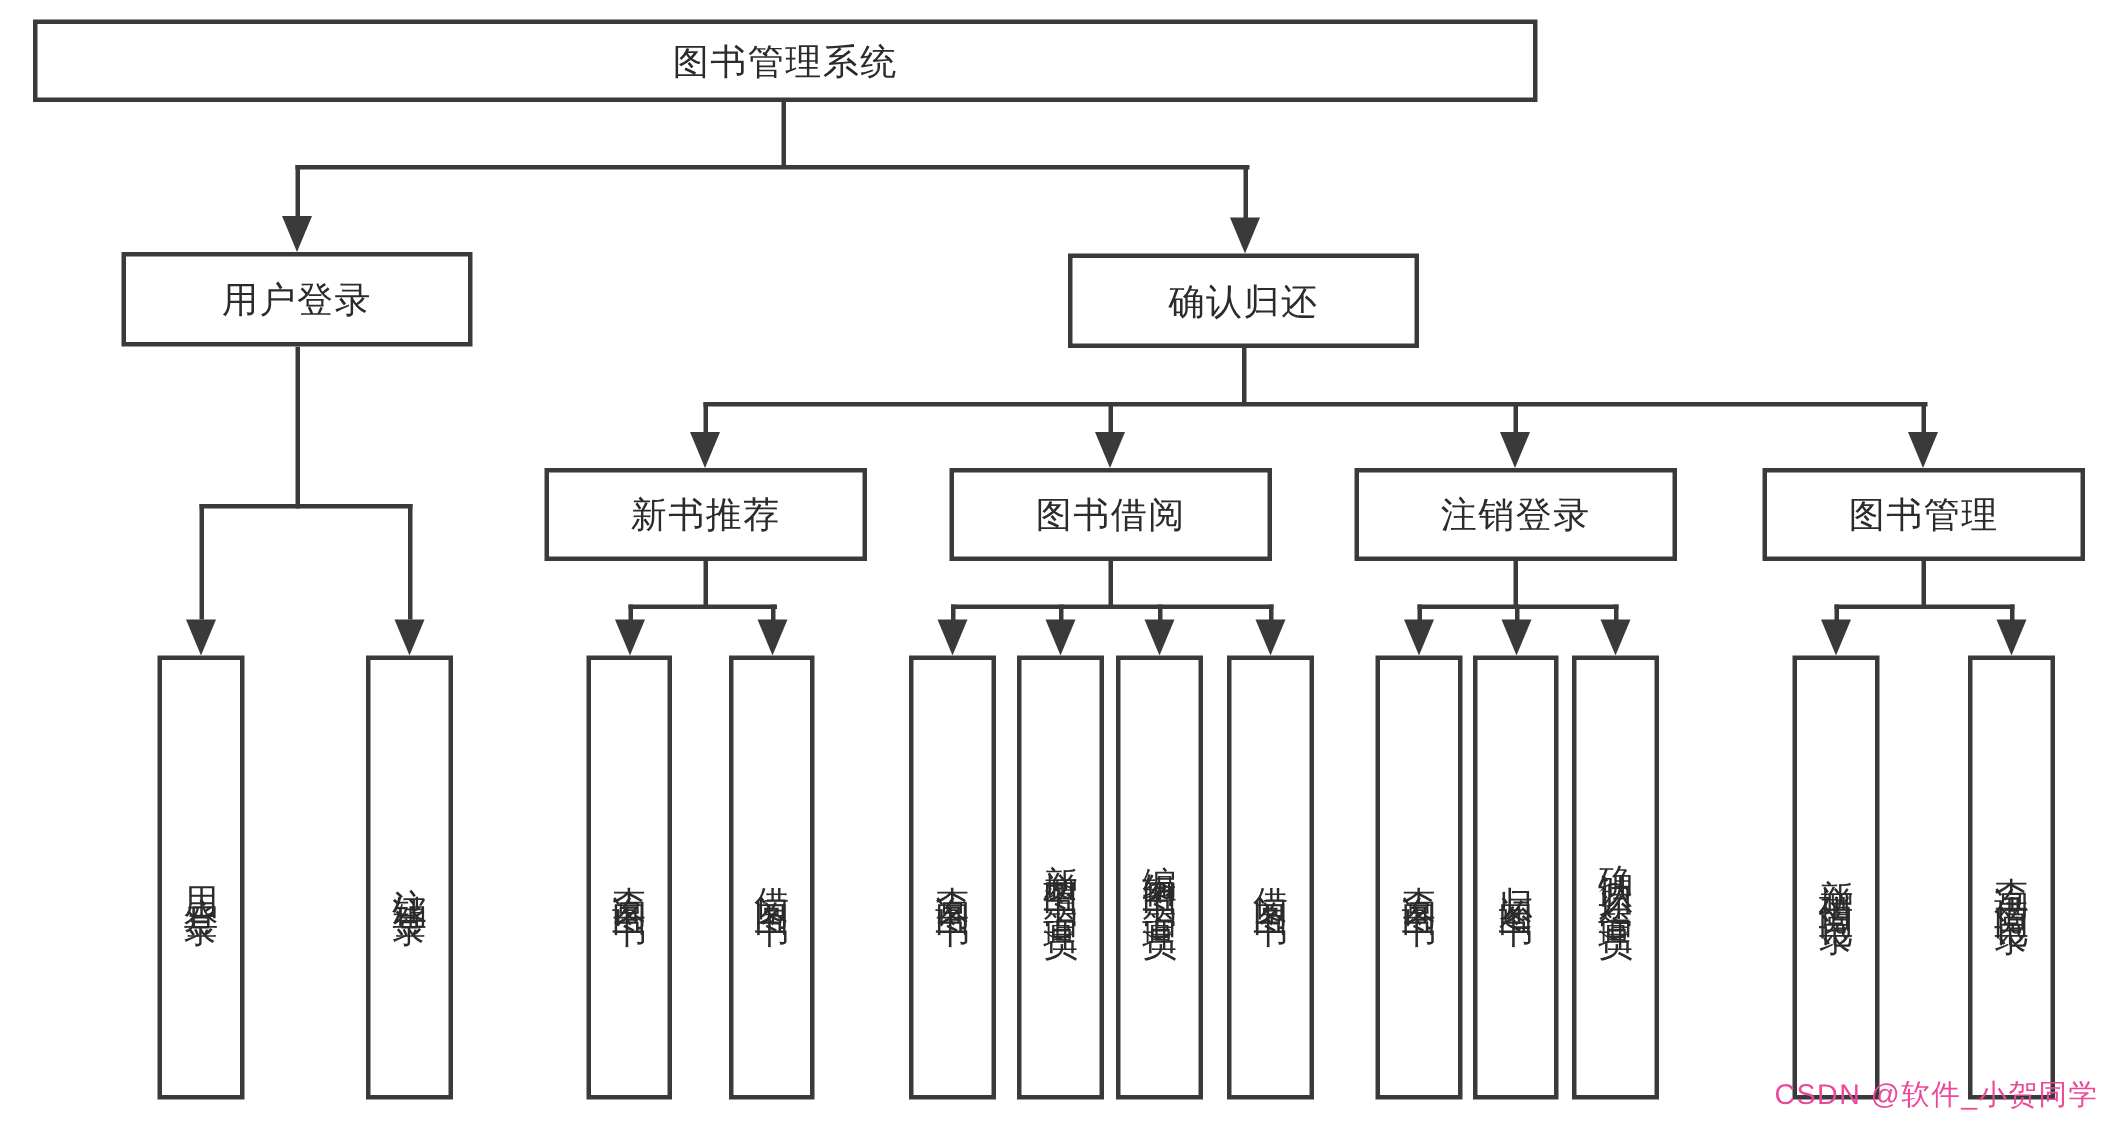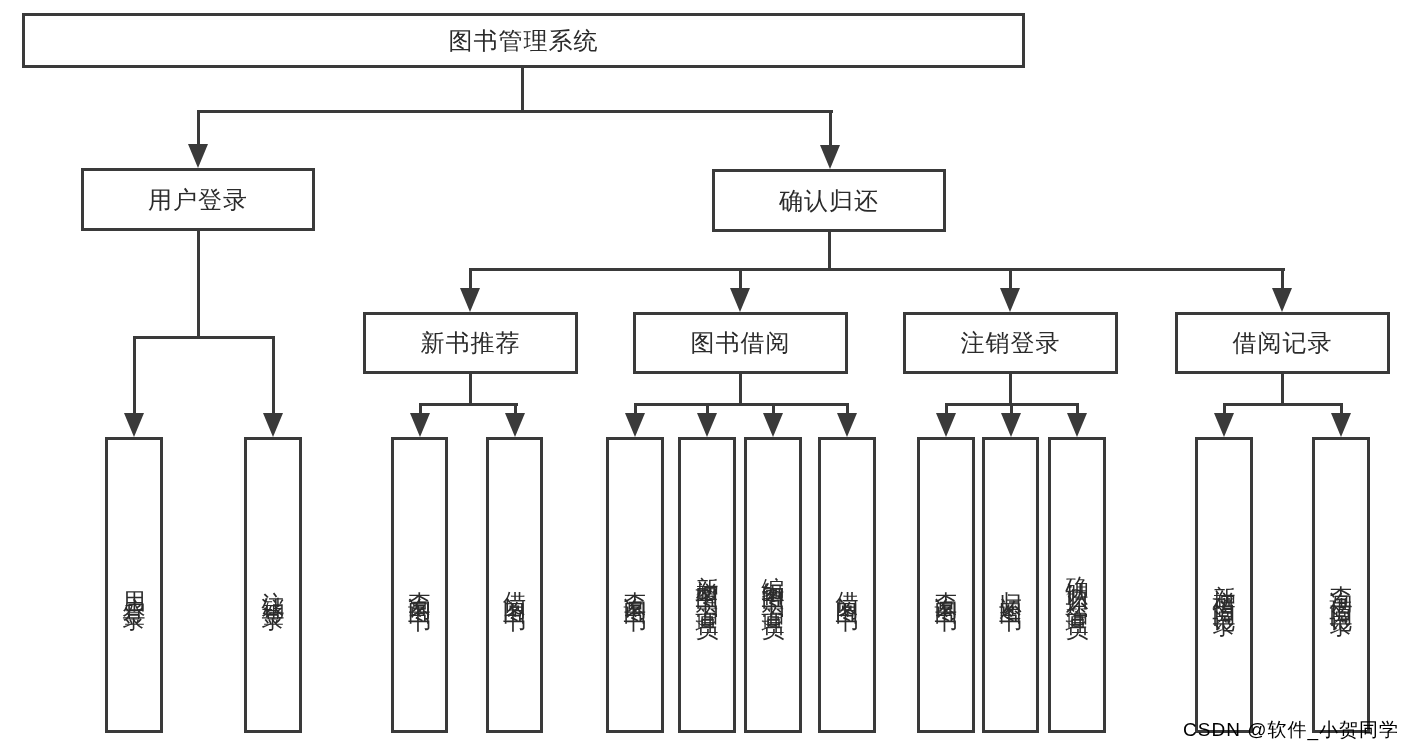--- a/index.html
+++ b/index.html
@@ -41,21 +41,21 @@
   .arrow{
     position:absolute;width:0;height:0;z-index:1;
     border-left:10px solid transparent;
     border-right:10px solid transparent;
     border-top:24px solid #3a3a3a;
   }
   .watermark{
     position:absolute;
     right:6px;bottom:4px;
     font-size:19px;
-    color:#000000;
+    color:#ec4899;
     letter-spacing:1px;
     z-index:5;
   }
 </style>
 </head>
 <body>
 
 <div class="canvas">
 
   <div class="hbox" style="left:22px;top:13px;width:1003px;height:55px;">
@@ -97,21 +97,21 @@
   <div class="hbox" style="left:363px;top:312px;width:215px;height:62px;">
     <span>新书推荐</span>
   </div>
   <div class="hbox" style="left:633px;top:312px;width:215px;height:62px;text-align:right;">
     <span>图书借阅</span>
   </div>
   <div class="hbox" style="left:903px;top:312px;width:215px;height:62px;">
     <span>注销登录</span>
   </div>
   <div class="hbox" style="left:1175px;top:312px;width:215px;height:62px;">
-    <span>借阅记录</span>
+    <span>图书管理</span>
   </div>
 
   <div class="vline" style="left:469px;top:374px;height:32px;"></div>
   <div class="hline" style="left:419px;top:403px;width:99px;"></div>
   <div class="vline" style="left:419px;top:403px;height:12px;"></div>
   <div class="arrow" style="left:410px;top:413px;"></div>
   <div class="vline" style="left:514px;top:403px;height:12px;"></div>
   <div class="arrow" style="left:505px;top:413px;"></div>
 
   <div class="vline" style="left:739px;top:374px;height:32px;"></div>

